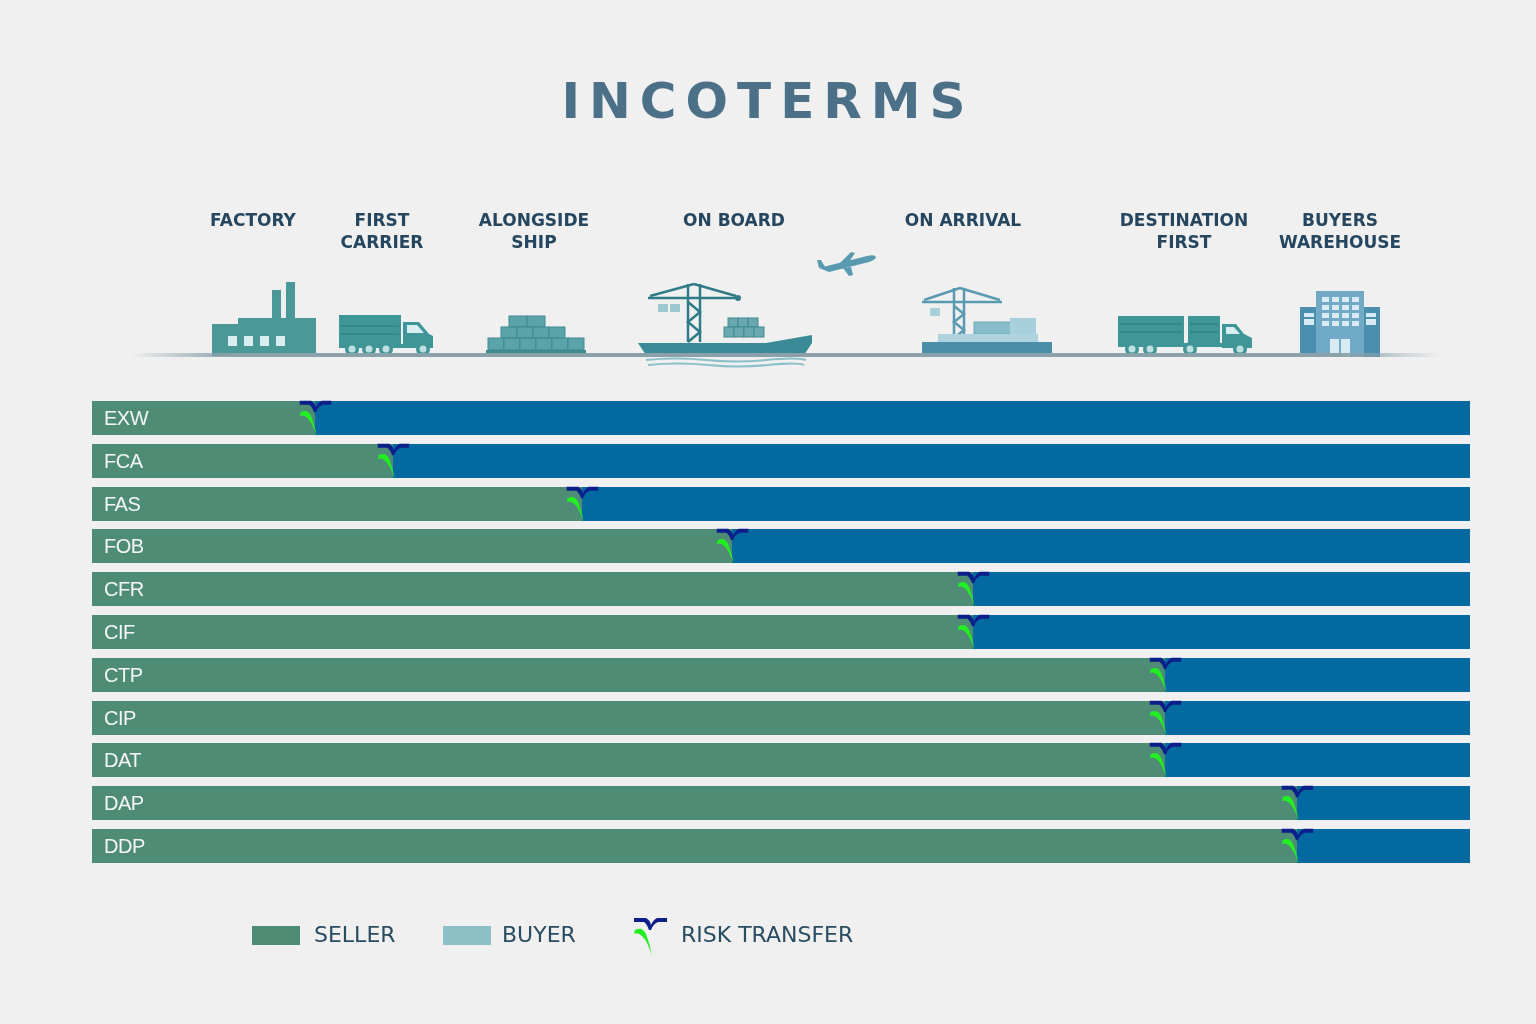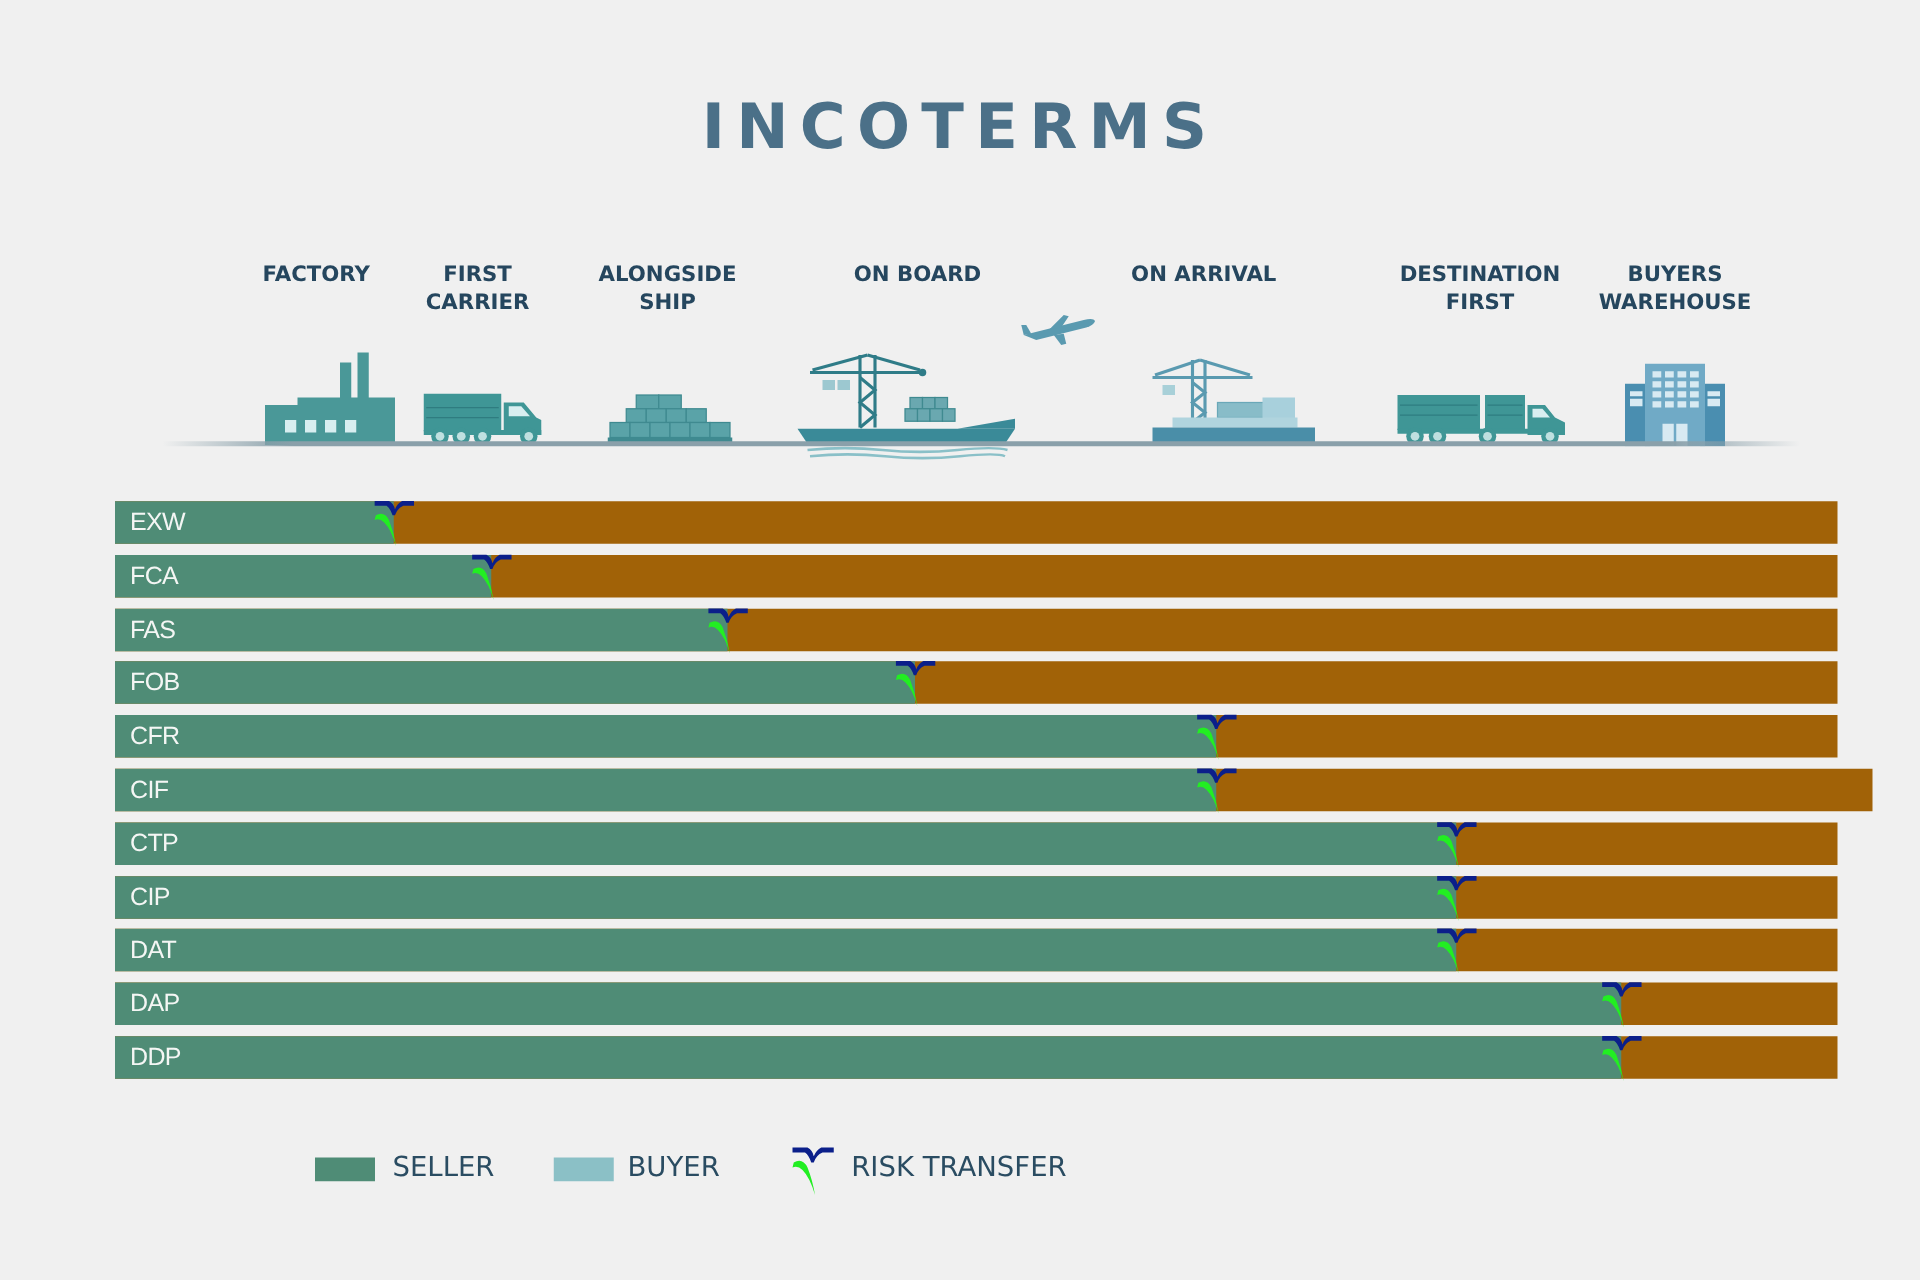--- a/index.html
+++ b/index.html
@@ -21,21 +21,21 @@
     transform:translateX(-50%); white-space:pre-line;
   }
   .ground {
     position:absolute; left:130px; top:353px; width:1310px; height:4px;
     background:linear-gradient(to right, rgba(130,150,160,0) 0%, #8aa0aa 8%, #8aa0aa 92%, rgba(130,150,160,0) 100%);
   }
   .icon { position:absolute; }
   .bars { position:absolute; left:92px; top:401px; width:1378px; }
   .bar-row {
     position:absolute; left:0; width:1378px; height:34px;
-    background:#a16207;
+    background:#0369a1;
   }
   .bar-seller {
     position:absolute; left:0; top:0; height:34px; background:#4f8c76;
   }
   .bar-label {
     position:absolute; left:12px; top:6px; color:#f4f6f4;
     font-family:"Liberation Sans", sans-serif; font-size:20px; letter-spacing:-0.5px;
   }
   .risk-marker { position:absolute; top:-4px; width:36px; height:42px; }
   .legend { position:absolute; top:920px; left:0; width:1428px; height:40px; }
@@ -248,21 +248,21 @@
         </svg></div>
     </div>
     <div class="bar-row" style="top: 171.2px;">
       <div class="bar-seller" style="width: 881px;"></div>
       <div class="bar-label">CFR</div>
       <div class="risk-marker" style="left: 863px;"><svg width="36" height="42" viewBox="0 0 36 44">
           <path d="M3 16 Q10 12 14 20 Q18 30 20 42 Q16 28 10 22 Q6 18 2 20 Z" fill="#22ee22"></path>
           <path d="M2 4 L14 4 Q18 6 19 11 Q21 6 25 4 L35 4 L35 8 L26 8 Q21 10 19 16 L17 16 Q15 10 12 8 L2 8 Z" fill="#0b1f8a"></path>
         </svg></div>
     </div>
-    <div class="bar-row" style="top: 214px; padding-left: 28px;">
+    <div class="bar-row" style="top: 214px;">
       <div class="bar-seller" style="width: 881px;"></div>
       <div class="bar-label">CIF</div>
       <div class="risk-marker" style="left: 863px;"><svg width="36" height="42" viewBox="0 0 36 44">
           <path d="M3 16 Q10 12 14 20 Q18 30 20 42 Q16 28 10 22 Q6 18 2 20 Z" fill="#22ee22"></path>
           <path d="M2 4 L14 4 Q18 6 19 11 Q21 6 25 4 L35 4 L35 8 L26 8 Q21 10 19 16 L17 16 Q15 10 12 8 L2 8 Z" fill="#0b1f8a"></path>
         </svg></div>
     </div>
     <div class="bar-row" style="top: 256.8px;">
       <div class="bar-seller" style="width: 1073px;"></div>
       <div class="bar-label">CTP</div>

